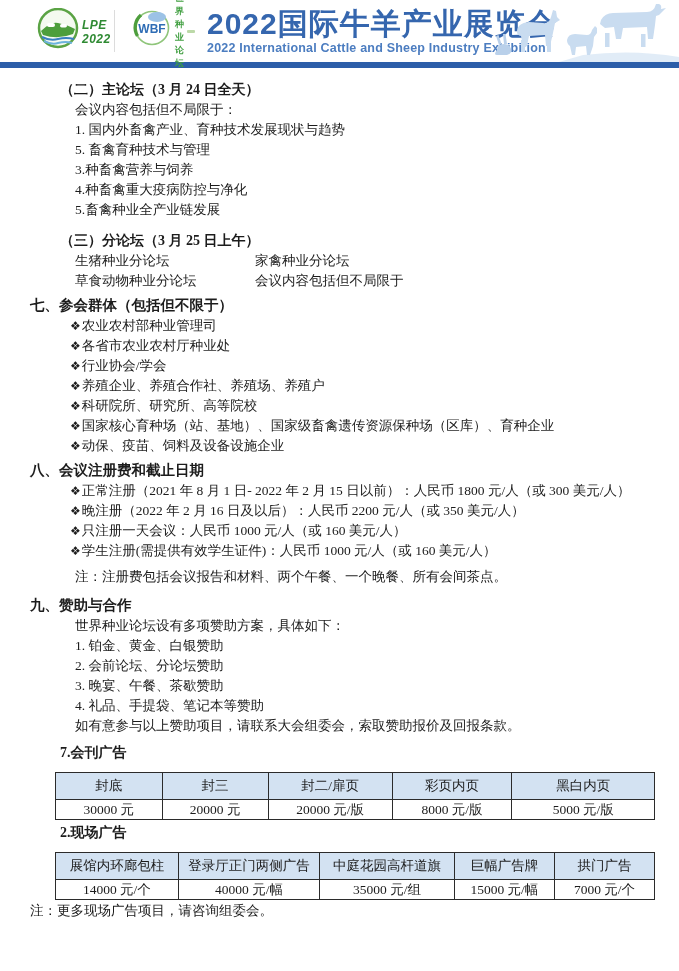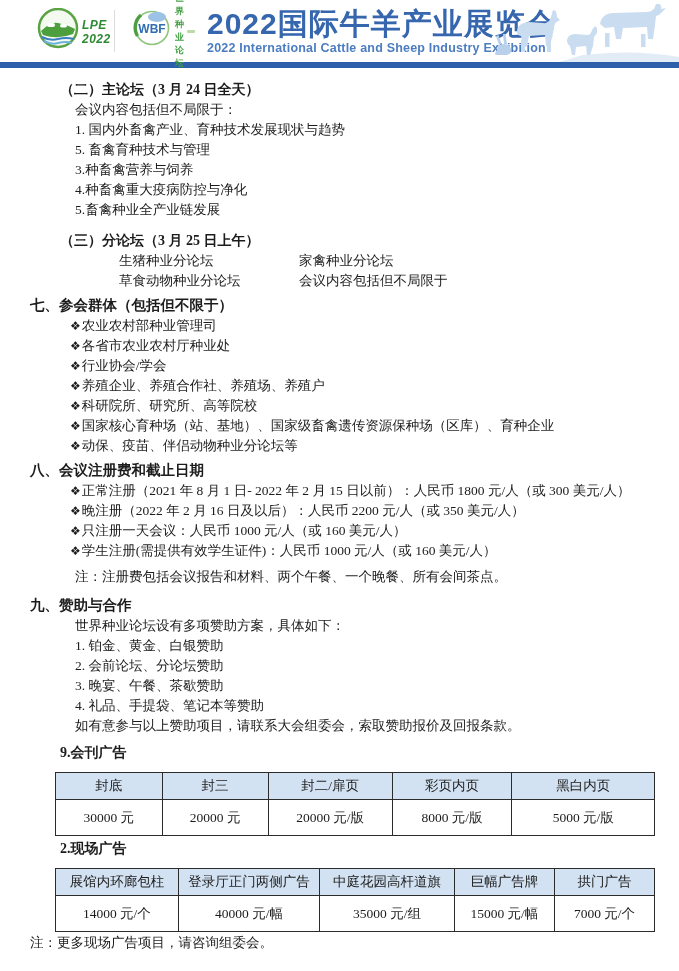--- a/index.html
+++ b/index.html
@@ -29,27 +29,27 @@
 
   
   .doc { padding:11px 26px 0 30px; }
   .line { line-height:20px; white-space:nowrap; }
   .h-num { font-family:"Liberation Sans","DejaVu Sans",sans-serif; font-weight:bold; font-size:14.5px; line-height:21px; }
   .h-sub { font-weight:bold; font-size:14px; line-height:21px; padding-left:30px; }
   .indent1 { padding-left:45px; }
   .indent2 { padding-left:40px; }
   .bullet { margin-right:1px; font-size:12px; }
   .two-col { display:flex; padding-left:45px; }
-  .two-col .col-a { width:180px;margin-left:44px; }
+  .two-col .col-a { width:180px; }
   .gap4 { height:4px; } .gap6 { height:6px; } .gap8 { height:8px; } .gap10 { height:10px; }
 
   table { border-collapse:collapse; margin-left:25px; width:600px; table-layout:fixed;margin-top:9px; }
   th, td { border:1px solid #2b2b2b; text-align:center; font-weight:normal; font-size:13.5px; }
   th { background:#d3e2f2; height:27px; }
-  td { height:36px; background:#ffffff; }
+  td { height:20px; background:#ffffff; }
   .tbl-sub { font-weight:bold; font-size:14px; padding-left:30px; line-height:20px; margin-top:3px; margin-bottom:2px; }
   .note-flush { line-height:21px; }
 </style>
 </head>
 <body>
 
 <div class="banner">
   <div class="logos">
     <div class="logo-block">
       <span>
@@ -128,42 +128,42 @@
   </div>
 
   <div class="gap4"></div>
   <div class="line h-num">七、参会群体（包括但不限于）</div>
   <div class="line indent2"><span class="bullet">❖</span><span>农业农村部种业管理司</span></div>
   <div class="line indent2"><span class="bullet">❖</span><span>各省市农业农村厅种业处</span></div>
   <div class="line indent2"><span class="bullet">❖</span><span>行业协会/学会</span></div>
   <div class="line indent2"><span class="bullet">❖</span><span>养殖企业、养殖合作社、养殖场、养殖户</span></div>
   <div class="line indent2"><span class="bullet">❖</span><span>科研院所、研究所、高等院校</span></div>
   <div class="line indent2"><span class="bullet">❖</span><span>国家核心育种场（站、基地）、国家级畜禽遗传资源保种场（区库）、育种企业</span></div>
-  <div class="line indent2"><span class="bullet">❖</span><span>动保、疫苗、伴侣动物种业分论坛等</span></div>
+  <div class="line indent2"><span class="bullet">❖</span><span>动保、疫苗、饲料及设备设施企业</span></div>
 
   <div class="gap4"></div>
   <div class="line h-num">八、会议注册费和截止日期</div>
   <div class="line indent2"><span class="bullet">❖</span><span>正常注册（2021 年 8 月 1 日- 2022 年 2 月 15 日以前）：人民币 1800 元/人（或 300 美元/人）</span></div>
   <div class="line indent2"><span class="bullet">❖</span><span>晚注册（2022 年 2 月 16 日及以后）：人民币 2200 元/人（或 350 美元/人）</span></div>
   <div class="line indent2"><span class="bullet">❖</span><span>只注册一天会议：人民币 1000 元/人（或 160 美元/人）</span></div>
   <div class="line indent2"><span class="bullet">❖</span><span>学生注册(需提供有效学生证件)：人民币 1000 元/人（或 160 美元/人）</span></div>
   <div class="gap6"></div>
   <div class="line indent1">注：注册费包括会议报告和材料、两个午餐、一个晚餐、所有会间茶点。</div>
 
   <div class="gap8"></div>
   <div class="line h-num">九、赞助与合作</div>
   <div class="line indent1">世界种业论坛设有多项赞助方案，具体如下：</div>
   <div class="line indent1">1. 铂金、黄金、白银赞助</div>
   <div class="line indent1">2. 会前论坛、分论坛赞助</div>
   <div class="line indent1">3. 晚宴、午餐、茶歇赞助</div>
   <div class="line indent1">4. 礼品、手提袋、笔记本等赞助</div>
   <div class="line indent1">如有意参与以上赞助项目，请联系大会组委会，索取赞助报价及回报条款。</div>
 
   <div class="gap4"></div>
-  <div class="tbl-sub">9.会刊广告</div>
+  <div class="tbl-sub">7.会刊广告</div>
 
   <table>
     <colgroup>
         <col style="width:17.8%">
         <col style="width:17.7%">
         <col style="width:20.7%">
         <col style="width:20%">
         <col style="width:23.8%">
       </colgroup>
     <tbody>

